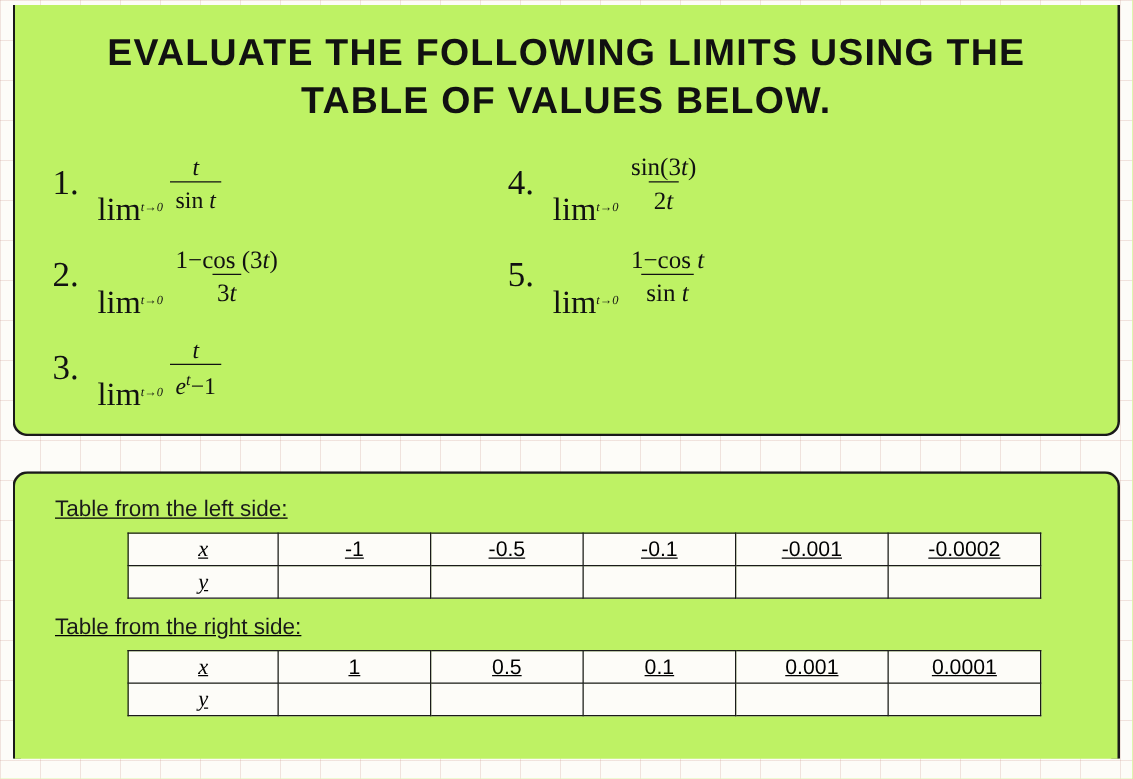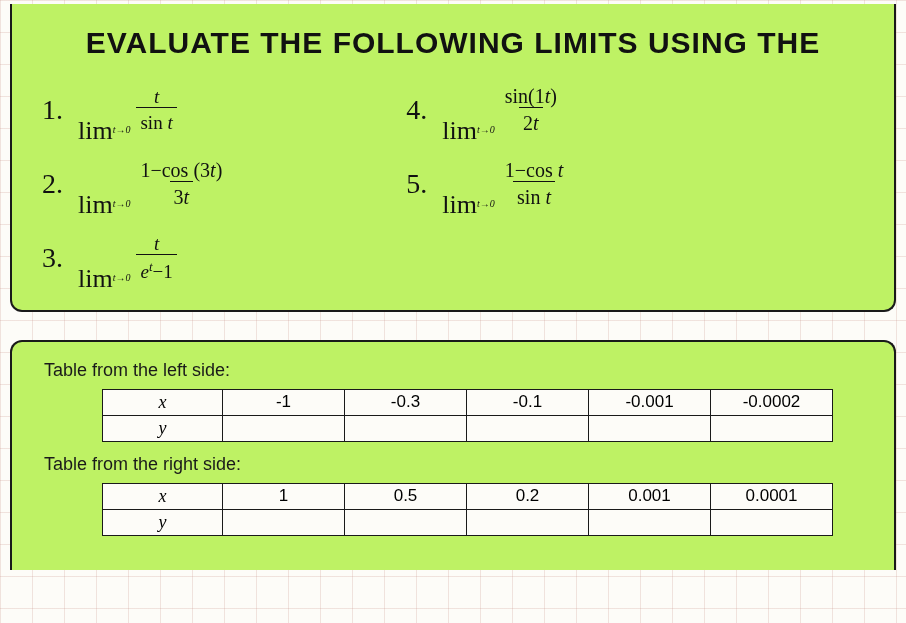--- a/index.html
+++ b/index.html
@@ -34,20 +34,21 @@
     border-top: none;
     border-top-left-radius: 0;
     border-top-right-radius: 0;
   }
   .panel-bottom {
     margin: 28px 10px 0 10px;
     padding: 18px 32px 22px 32px;
     border-bottom: none;
     border-bottom-left-radius: 0;
     border-bottom-right-radius: 0;
+    text-decoration: underline;
   }
   .title {
     font-family: Impact, 'Arial Black', sans-serif;
     font-weight: 900;
     font-size: 30px;
     letter-spacing: 1px;
     text-align: center;
     line-height: 1.25;
     color: #111;
     margin-bottom: 14px;
@@ -123,20 +124,21 @@
   table.vals td.cell { width: 122px; }
 </style>
 </head>
 <body>
 
 <div class="grid-bg"></div>
 
 <div class="panel panel-top">
   <div class="title">
     <span>EVALUATE THE FOLLOWING LIMITS USING THE</span><br>
+    <span>TABLE OF VALUES BELOW.</span>
   </div>
 
   <div class="problems">
     <div class="col">
 
       <div class="prob">
         <span class="num">1.</span>
         <span class="lim">
           <span class="lim-top">lim</span>
           <span class="lim-bot">t→0</span>
@@ -175,21 +177,21 @@
 
     <div class="col" style="margin-left:120px">
 
       <div class="prob">
         <span class="num">4.</span>
         <span class="lim">
           <span class="lim-top">lim</span>
           <span class="lim-bot">t→0</span>
         </span>
         <span class="frac">
-          <span class="numr"><span class="upright">sin(1</span><span>t</span><span class="upright">)</span></span>
+          <span class="numr"><span class="upright">sin(3</span><span>t</span><span class="upright">)</span></span>
           <span class="denm"><span class="upright">2</span><span>t</span></span>
         </span>
       </div>
 
       <div class="prob">
         <span class="num">5.</span>
         <span class="lim">
           <span class="lim-top">lim</span>
           <span class="lim-bot">t→0</span>
         </span>
@@ -204,21 +206,21 @@
 </div>
 
 <div class="panel panel-bottom">
 
   <div class="tbl-label">Table from the left side:</div>
   <table class="vals">
     <tbody>
         <tr>
       <td class="hdr">x</td>
       <td class="cell">-1</td>
-      <td class="cell">-0.3</td>
+      <td class="cell">-0.5</td>
       <td class="cell">-0.1</td>
       <td class="cell">-0.001</td>
       <td class="cell">-0.0002</td>
     </tr>
     <tr>
       <td class="hdr">y</td>
       <td class="cell"></td>
       <td class="cell"></td>
       <td class="cell"></td>
       <td class="cell"></td>
@@ -227,21 +229,21 @@
   </tbody>
     </table>
 
   <div class="tbl-label">Table from the right side:</div>
   <table class="vals">
     <tbody>
         <tr>
       <td class="hdr">x</td>
       <td class="cell">1</td>
       <td class="cell">0.5</td>
-      <td class="cell">0.2</td>
+      <td class="cell">0.1</td>
       <td class="cell">0.001</td>
       <td class="cell">0.0001</td>
     </tr>
     <tr>
       <td class="hdr">y</td>
       <td class="cell"></td>
       <td class="cell"></td>
       <td class="cell"></td>
       <td class="cell"></td>
       <td class="cell"></td>

